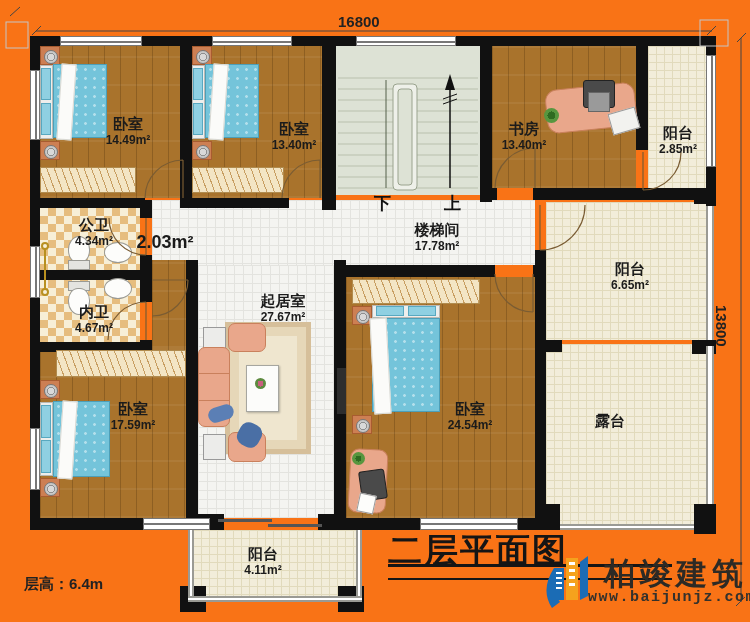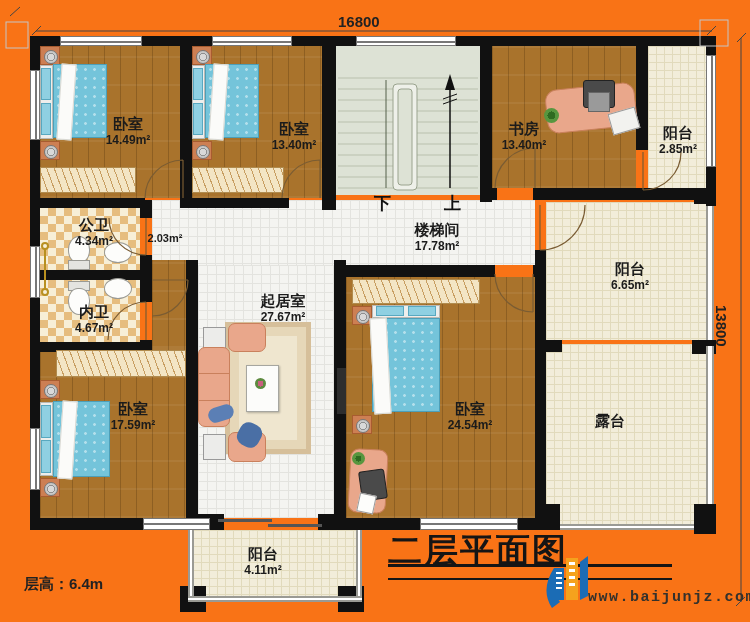--- a/index.html
+++ b/index.html
@@ -259,21 +259,21 @@
   </div>
   <div class="rl" style="left:678px;top:124px;">
     <div class="nm">阳台</div>
     <div class="ar">2.85m²</div>
   </div>
   <div class="rl" style="left:437px;top:221px;">
     <div class="nm">楼梯间</div>
     <div class="ar">17.78m²</div>
   </div>
   <div class="rl" style="left:165px;top:232px;">
-    <div class="ar" style="font-size:11px;">2.03m²</div>
+    <div class="ar" style="font-size:18px;">2.03m²</div>
   </div>
   <div class="rl" style="left:94px;top:216px;">
     <div class="nm">公卫</div>
     <div class="ar">4.34m²</div>
   </div>
   <div class="rl" style="left:94px;top:303px;">
     <div class="nm">内卫</div>
     <div class="ar">4.67m²</div>
   </div>
   <div class="rl" style="left:630px;top:260px;">
@@ -315,15 +315,16 @@
       <rect x="14" y="31" width="6" height="2" fill="#fff"></rect>
     <rect x="14" y="36" width="6" height="2" fill="#fff"></rect>
       <rect x="14" y="41" width="6" height="2" fill="#fff"></rect>
     <rect x="24" y="12" width="12" height="42" fill="#f5a21d"></rect>
     <rect x="27" y="16" width="6" height="3" fill="#fff"></rect>
       <rect x="27" y="23" width="6" height="3" fill="#fff"></rect>
     <rect x="27" y="30" width="6" height="3" fill="#fff"></rect>
       <rect x="27" y="37" width="6" height="3" fill="#fff"></rect>
     <path d="M38,16 L46,10 L46,50 L38,54 Z" fill="#1b6cb5"></path>
   </svg>
+  <div class="abs" style="left:604px;top:553px;font-size:31px;font-weight:900;letter-spacing:5px;color:#2d2a25;">柏竣建筑</div>
   <div class="abs" style="left:588px;top:589px;font-size:15px;font-weight:bold;letter-spacing:1.5px;color:#34312c;font-family:'Liberation Mono','DejaVu Sans Mono',monospace;">www.baijunjz.com</div>
 
 </div>
 
 </body></html>

